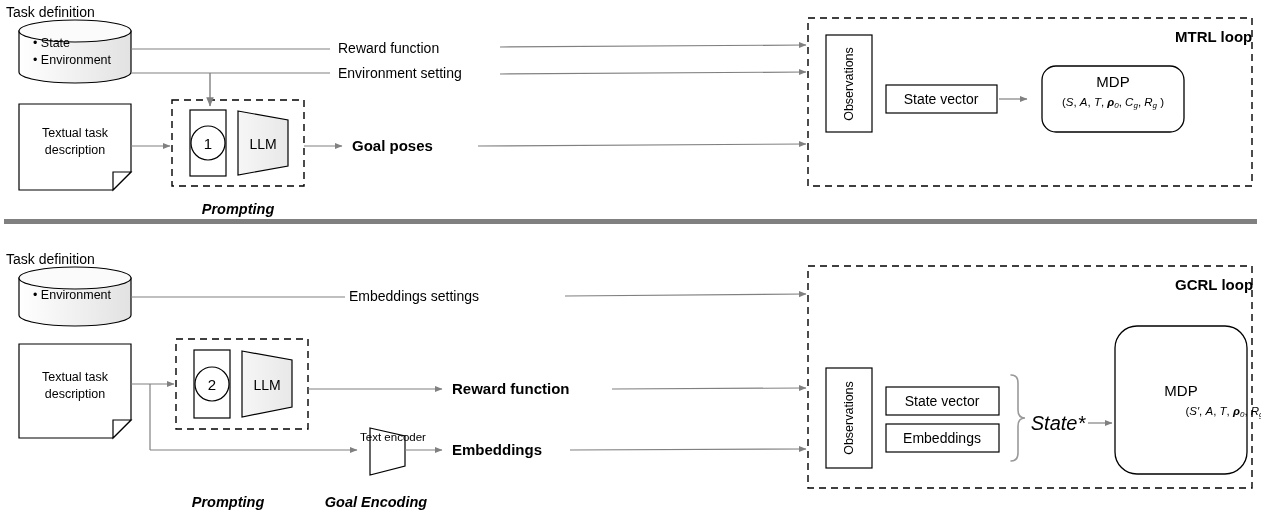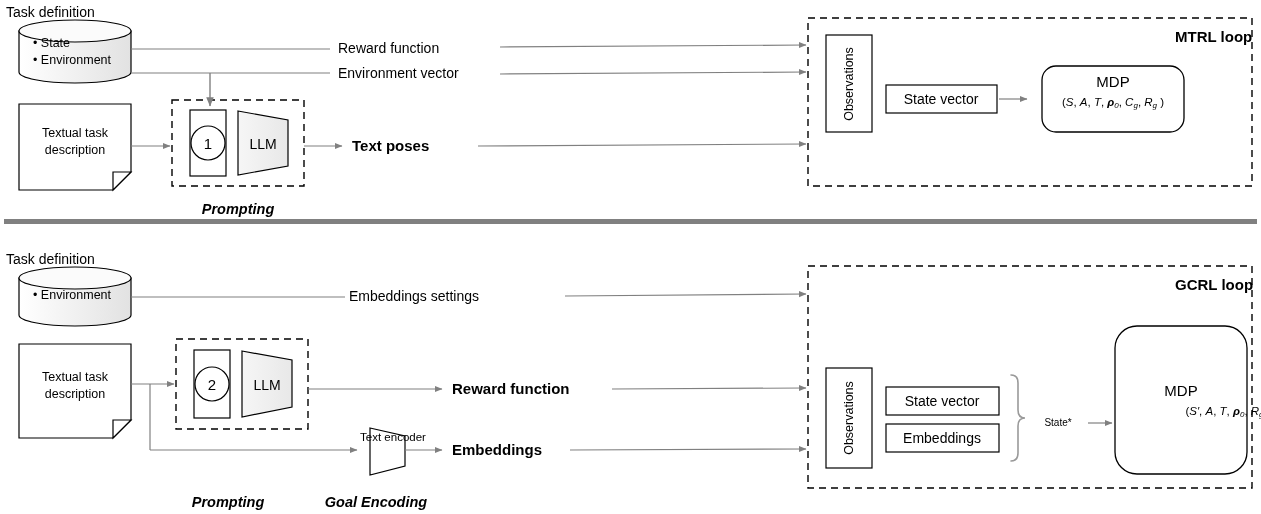--- a/index.html
+++ b/index.html
@@ -17,21 +17,21 @@
   .t-center{text-align:center;}
   .t-ctr{transform:translate(-50%,-50%);}
   .t-cx{transform:translateX(-50%);}
   .t-mdp{font-size:15px;text-align:center;line-height:1.1;}
   .t-mdpf{font-size:11.5px;font-style:italic;}
   .t-mdpf .nb{font-style:normal;}
   .sub{font-size:8px;vertical-align:-2px;font-style:italic;}
   .rot{transform:rotate(-90deg) translate(-50%,-50%);transform-origin:0 0;}
   .t-num{font-size:15px;}
   .t-enc{font-size:11.5px;margin-top:21px;}
-  .t-state{font-size:10px;}
+  .t-state{font-size:20px;font-style:italic;}
 </style>
 </head>
 <body>
 
 <div class="stage">
 
   <svg class="layer">
     <defs>
       <marker id="ah" markerWidth="7" markerHeight="7" refX="6.2" refY="3" orient="auto">
         <path d="M0,0.3 L6.6,3 L0,5.7 z" fill="#808080"></path>
@@ -129,22 +129,22 @@
   <div class="lbl t-small" style="left:33px;top:53px;">• Environment</div>
 
   <div class="lbl t-small t-center t-cx" style="left:75px;top:126px;">Textual task</div>
   <div class="lbl t-small t-center t-cx" style="left:75px;top:143px;">description</div>
 
   <div class="lbl t-num t-ctr" style="left:208px;top:144px;">1</div>
   <div class="lbl t-mid t-ctr" style="left:263px;top:144px;">LLM</div>
   <div class="lbl t-italic t-cx" style="left:238px;top:201px;">Prompting</div>
 
   <div class="lbl t-mid" style="left:338px;top:40px;">Reward function</div>
-  <div class="lbl t-mid" style="left:338px;top:65px;">Environment vector</div>
-  <div class="lbl t-bold" style="left:352px;top:137px;">Text poses</div>
+  <div class="lbl t-mid" style="left:338px;top:65px;">Environment setting</div>
+  <div class="lbl t-bold" style="left:352px;top:137px;">Goal poses</div>
 
   <div class="lbl t-loop" style="left:1175px;top:28px;">MTRL loop</div>
   <div class="lbl t-small rot" style="left:849px;top:84px;">Observations</div>
   <div class="lbl t-mid t-ctr" style="left:941px;top:99px;">State vector</div>
 
   <div class="lbl t-mdp t-cx" style="left:1113px;top:74px;">MDP</div>
   <div class="lbl t-mdpf t-cx" style="left:1113px;top:96px;">
     <span class="nb">(</span><span>S</span><span class="nb">,&nbsp;</span><span>A</span><span class="nb">,&nbsp;</span><span>T</span><span class="nb">,&nbsp;</span><b>ρ</b><span class="sub">0</span><span class="nb">,&nbsp;</span><span>C</span><span class="sub">g</span><span class="nb">,&nbsp;</span><span>R</span><span class="sub">g</span><span class="nb">&nbsp;</span><span class="nb">)</span>
   </div>
 

